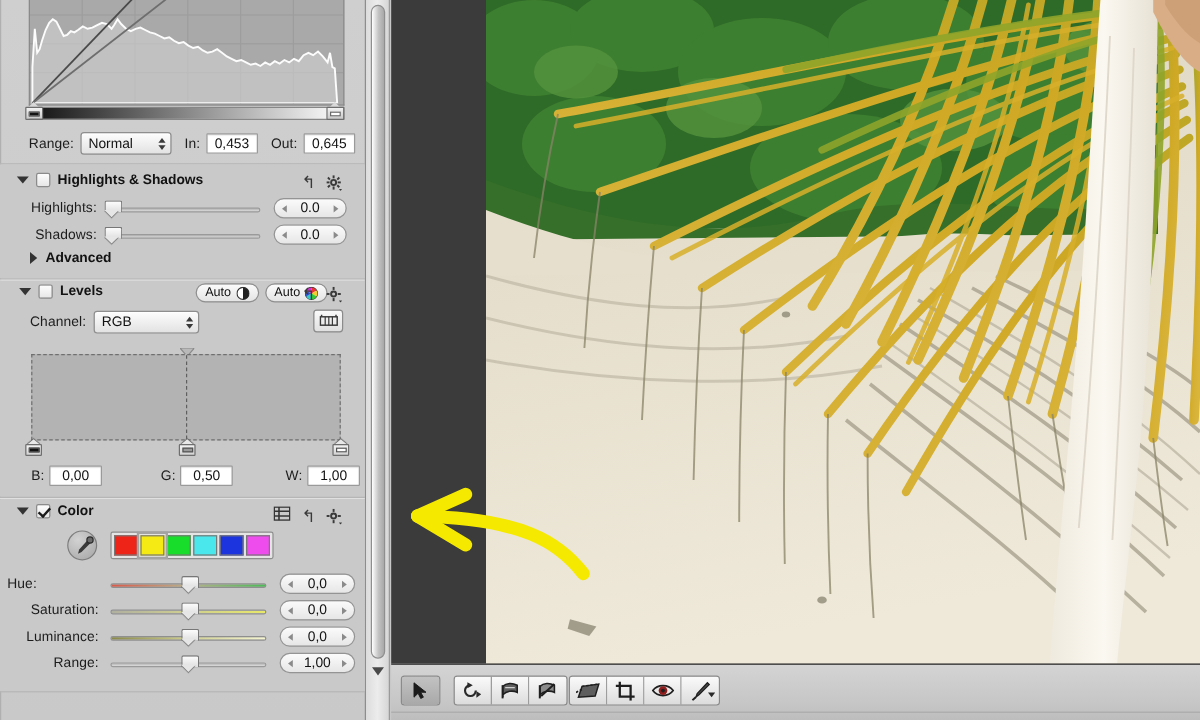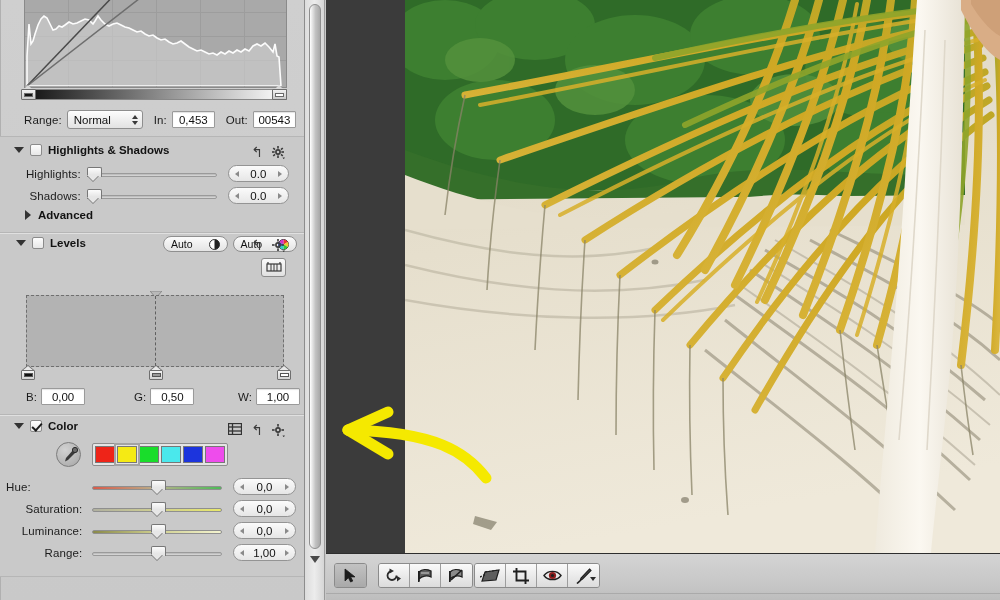--- a/index.html
+++ b/index.html
@@ -135,21 +135,21 @@
   .sep2 { position:absolute; left:0; width:305px; height:1px; background:#e0e0e0; }
 
   .hdr-icons { display:flex; align-items:center; gap:9px; }
   .icon-reset { font-size:14px; color:#3a3a3a; line-height:1; }
   .icon-gear { position:relative; width:13px; height:13px; }
   .icon-gear svg { display:block; }
 
   .auto-btn {
     height:16px; padding:0 7px; border-radius:9px;
     background:linear-gradient(to bottom,#fbfbfb,#e4e4e4);
-    border:1px solid #8f8f8f; display:flex; align-items:center; gap:16px;
+    border:1px solid #8f8f8f; display:flex; align-items:center; gap:4px;
     font-size:10.5px; color:#111;
   }
 
   .sect-bg { position:absolute; left:0; width:305px; background:#c9c9c9; }
 
   
   #levels-graph {
     position:absolute; left:26px; top:295px; width:258px; height:72px;
     background:#b3b3b3; border:1px dashed #6f6f6f;
   }
@@ -271,21 +271,21 @@
         <div class="popup" style="width:76px">
           <span>Normal</span>
           <span class="arrows">
               <i class="up"></i>
               <i class="dn"></i>
             </span>
         </div>
         <span class="lbl" style="margin-left:6px">In:</span>
         <div class="textfield" style="width:43px">0,453</div>
         <span class="lbl" style="margin-left:6px">Out:</span>
-        <div class="textfield" style="width:43px">00543</div>
+        <div class="textfield" style="width:43px">0,645</div>
       </div>
     </div>
 
     <div class="sep" style="top:136px"></div>
 
     <div class="sect-bg" style="top:137px; height:95px;">
       <div class="row-inline" style="left:14px; top:7px; gap:6px;">
         <span class="disclose"></span>
         <span class="checkbox"></span>
         <span class="lbl-b">Highlights &amp; Shadows</span>
@@ -379,20 +379,30 @@
             <rect x="5.2" y="0" width="1.6" height="2.6"></rect>
                 <rect x="5.2" y="9.4" width="1.6" height="2.6"></rect>
             <rect x="0" y="5.2" width="2.6" height="1.6"></rect>
                 <rect x="9.4" y="5.2" width="2.6" height="1.6"></rect>
           </g>
               <path d="M10.5,11.5 L13,11.5 L11.75,13.3 Z" fill="#3a3a3a"></path>
             </svg>
         </span>
       </div>
 
+      <div class="row-inline" style="left:25px; top:25px; gap:6px;">
+        <span class="lbl">Channel:</span>
+        <div class="popup" style="width:88px">
+          <span>RGB</span>
+          <span class="arrows">
+              <i class="up"></i>
+              <i class="dn"></i>
+            </span>
+        </div>
+      </div>
       <div style="position:absolute; left:261px; top:24px; width:25px; height:19px; border:1px solid #8b8b8b; border-radius:3px; background:linear-gradient(to bottom,#fafafa,#e0e0e0); display:flex; align-items:center; justify-content:center;">
         <svg width="16" height="11" viewBox="0 0 16 11">
           <rect x="1" y="2" width="14" height="7" fill="none" stroke="#3a3a3a" stroke-width="1.2"></rect>
           <line x1="5" y1="2" x2="5" y2="9" stroke="#3a3a3a" stroke-width="1"></line>
           <line x1="8" y1="2" x2="8" y2="9" stroke="#3a3a3a" stroke-width="1"></line>
           <line x1="11" y1="2" x2="11" y2="9" stroke="#3a3a3a" stroke-width="1"></line>
           <line x1="2" y1="0" x2="2" y2="2" stroke="#3a3a3a" stroke-width="1.2"></line>
           <line x1="14" y1="0" x2="14" y2="2" stroke="#3a3a3a" stroke-width="1.2"></line>
         </svg>
       </div>

